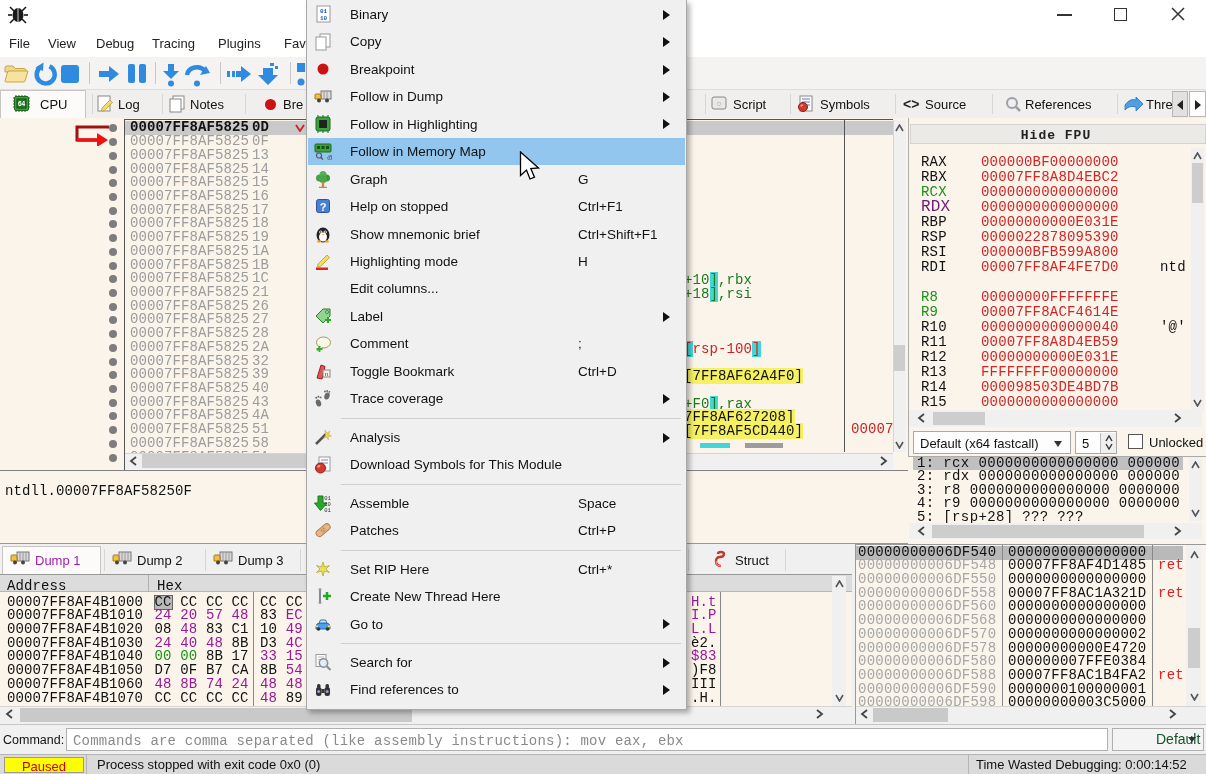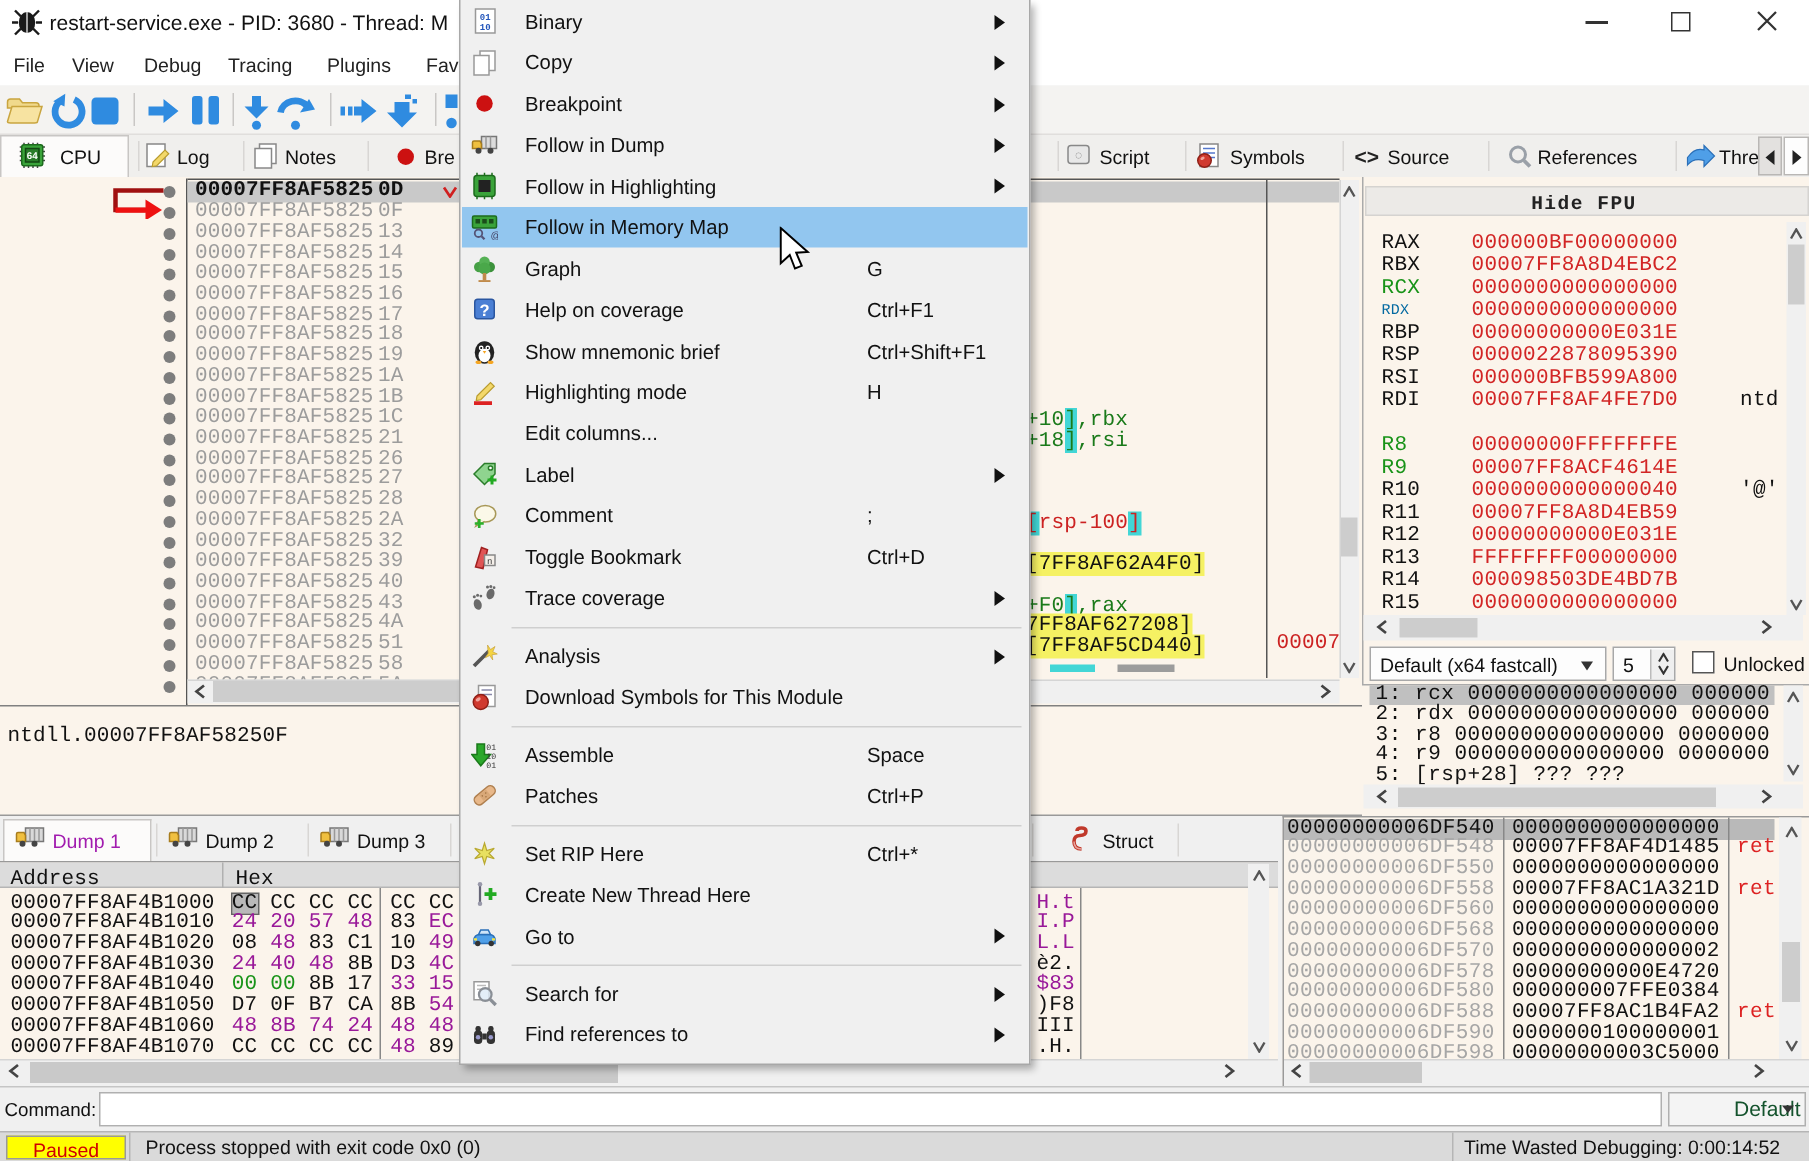--- a/index.html
+++ b/index.html
@@ -12,21 +12,20 @@
 <line x1="3" y1="2" x2="7" y2="6"></line>
         <line x1="19" y1="2" x2="15" y2="6"></line>
 <line x1="1" y1="10" x2="5" y2="10"></line>
         <line x1="21" y1="10" x2="17" y2="10"></line>
 <line x1="3" y1="18" x2="7" y2="14"></line>
         <line x1="19" y1="18" x2="15" y2="14"></line>
 </g>
 <ellipse cx="11" cy="10" rx="5.5" ry="7" fill="#1a1a1a"></ellipse>
 <line x1="11" y1="3" x2="11" y2="17" stroke="#fff" stroke-width="0.8"></line>
 </svg>
-<div class="abs" style="left:33px;top:7px;font-size:14px;color:#111">restart-service.exe - PID: 3680 - Thread: M</div>
 <div class="abs" style="left:1057px;top:14px;width:15px;height:2px;background:#333"></div>
 <div class="abs" style="left:1114px;top:8px;width:13px;height:13px;border:1.5px solid #333"></div>
 <svg class="abs" style="left:1171px;top:7px" width="14" height="14">
       <path d="M1 1 L13 13 M13 1 L1 13" stroke="#333" stroke-width="1.5"></path>
     </svg>
 <div class="abs" style="left:0;top:30px;width:1206px;height:27px;background:#fff"></div>
 <div class="abs" style="left:9px;top:36px;font-size:13px;color:#222">File</div>
 <div class="abs" style="left:48px;top:36px;font-size:13px;color:#222">View</div>
 <div class="abs" style="left:96px;top:36px;font-size:13px;color:#222">Debug</div>
 <div class="abs" style="left:152px;top:36px;font-size:13px;color:#222">Tracing</div>
@@ -237,21 +236,21 @@
 <div class="abs" style="left:908px;top:118px;width:298px;height:426px;background:#fbf4eb;border-left:1px solid #aaa"></div>
 <div class="abs" style="left:910px;top:124px;width:296px;height:20px;background:#eceae7;border:1px solid #d5d3d0">
       <div class="abs mono" style="left:0;top:3px;width:290px;text-align:center;font-size:13px;font-weight:bold;color:#222;letter-spacing:1px">Hide FPU</div>
     </div>
 <div class="abs mono" style="left:921px;top:155px;font-size:14px;line-height:15px;color:#111;letter-spacing:0.2px">RAX</div>
 <div class="abs mono" style="left:981px;top:155px;font-size:14px;line-height:15px;color:#d22525;letter-spacing:0.2px">000000BF00000000</div>
 <div class="abs mono" style="left:921px;top:170px;font-size:14px;line-height:15px;color:#111;letter-spacing:0.2px">RBX</div>
 <div class="abs mono" style="left:981px;top:170px;font-size:14px;line-height:15px;color:#d22525;letter-spacing:0.2px">00007FF8A8D4EBC2</div>
 <div class="abs mono" style="left:921px;top:185px;font-size:14px;line-height:15px;color:#189318;letter-spacing:0.2px">RCX</div>
 <div class="abs mono" style="left:981px;top:185px;font-size:14px;line-height:15px;color:#d22525;letter-spacing:0.2px">0000000000000000</div>
-<div class="abs mono" style="left:921px;top:200px;font-size:10px;line-height:15px;color:#0369a1;letter-spacing:0.2px">RDX</div>
+<div class="abs mono" style="left:921px;top:200px;font-size:16px;line-height:15px;color:#701a75;letter-spacing:0.2px">RDX</div>
 <div class="abs mono" style="left:981px;top:200px;font-size:14px;line-height:15px;color:#d22525;letter-spacing:0.2px">0000000000000000</div>
 <div class="abs mono" style="left:921px;top:215px;font-size:14px;line-height:15px;color:#111;letter-spacing:0.2px">RBP</div>
 <div class="abs mono" style="left:981px;top:215px;font-size:14px;line-height:15px;color:#d22525;letter-spacing:0.2px">00000000000E031E</div>
 <div class="abs mono" style="left:921px;top:230px;font-size:14px;line-height:15px;color:#111;letter-spacing:0.2px">RSP</div>
 <div class="abs mono" style="left:981px;top:230px;font-size:14px;line-height:15px;color:#d22525;letter-spacing:0.2px">0000022878095390</div>
 <div class="abs mono" style="left:921px;top:245px;font-size:14px;line-height:15px;color:#111;letter-spacing:0.2px">RSI</div>
 <div class="abs mono" style="left:981px;top:245px;font-size:14px;line-height:15px;color:#d22525;letter-spacing:0.2px">000000BFB599A800</div>
 <div class="abs mono" style="left:921px;top:260px;font-size:14px;line-height:15px;color:#111;letter-spacing:0.2px">RDI</div>
 <div class="abs mono" style="left:981px;top:260px;font-size:14px;line-height:15px;color:#d22525;letter-spacing:0.2px">00007FF8AF4FE7D0</div>
 <div class="abs mono" style="left:1160px;top:260px;font-size:14px;line-height:15px;color:#111;letter-spacing:0.2px">ntd</div>
@@ -498,20 +497,21 @@
 <div class="abs" style="left:873px;top:708px;width:75px;height:14px;background:#c9c9c9"></div>
 <svg class="abs" style="left:860px;top:709px" width="9" height="10">
       <path d="M7 1 L2 5 L7 9" stroke="#444" stroke-width="1.8" fill="none"></path>
     </svg>
 <svg class="abs" style="left:1168px;top:709px" width="9" height="10">
       <path d="M2 1 L7 5 L2 9" stroke="#444" stroke-width="1.8" fill="none"></path>
     </svg>
 <div class="abs" style="left:0;top:724px;width:1206px;height:30px;background:#f0f0f0;border-top:1px solid #c5c5c5"></div>
 <div class="abs" style="left:3px;top:733px;font-size:12.5px;color:#111">Command:</div>
 <div class="abs" style="left:66px;top:728px;width:1042px;height:23px;background:#fff;border:1px solid #b0b0b0"></div>
+<div class="abs mono" style="left:73px;top:733px;font-size:14px;color:#8a8a8a;letter-spacing:0.2px">Commands are comma separated (like assembly instructions): mov eax, ebx</div>
 <div class="abs" style="left:1112px;top:728px;width:92px;height:23px;background:#f4f4f4;border:1px solid #b0b0b0"></div>
 <div class="abs" style="left:1156px;top:731px;font-size:14px;color:#14532d">Default</div>
 <div class="abs" style="left:1188px;top:737px;width:0;height:0;border-top:5px solid #333;border-left:4.5px solid transparent;border-right:4.5px solid transparent"></div>
 <div class="abs" style="left:0;top:754px;width:1206px;height:20px;background:#dadada;border-top:1px solid #b5b5b5"></div>
 <div class="abs" style="left:4px;top:757px;width:80px;height:16px;background:#ffff00;border:1px solid #999">
       <div class="abs" style="left:0;top:1px;width:78px;text-align:center;color:#d00000;font-size:13px">Paused</div>
     </div>
 <div class="abs" style="left:86px;top:755px;width:1px;height:19px;background:#b5b5b5"></div>
 <div class="abs" style="left:97px;top:757px;font-size:13px;color:#111">Process stopped with exit code 0x0 (0)</div>
 <div class="abs" style="left:968px;top:755px;width:1px;height:19px;background:#b5b5b5"></div>
@@ -577,21 +577,21 @@
         <circle cx="9" cy="9" r="4" fill="#4aa84a"></circle>
         <rect x="7.8" y="12" width="2.4" height="5" fill="#c08a4a"></rect>
         <path d="M5 17.5 L13 17.5" stroke="#c08a4a" stroke-width="1.5"></path>
       </svg></div>
 <div class="abs" style="left:350px;top:171.6px;font-size:13.5px;color:#111">Graph</div>
 <div class="abs" style="left:578px;top:171.6px;font-size:13.5px;color:#111">G</div>
 <div class="abs" style="left:314px;top:197.3px;width:18px;height:18px"><svg width="18" height="18" viewBox="0 0 18 18">
         <rect x="2.5" y="2.5" width="13" height="13" rx="2" fill="#4a7fd4" stroke="#2a56a0"></rect>
         <text x="9" y="13.5" font-size="11" fill="#fff" text-anchor="middle" font-family="Liberation Sans" font-weight="bold">?</text>
       </svg></div>
-<div class="abs" style="left:350px;top:199.0px;font-size:13.5px;color:#111">Help on coverage</div>
+<div class="abs" style="left:350px;top:199.0px;font-size:13.5px;color:#111">Help on stopped</div>
 <div class="abs" style="left:578px;top:199.0px;font-size:13.5px;color:#111">Ctrl+F1</div>
 <div class="abs" style="left:314px;top:224.8px;width:18px;height:18px"><svg width="18" height="18" viewBox="0 0 18 18">
         <ellipse cx="9" cy="10" rx="6.5" ry="7.5" fill="#222"></ellipse>
         <ellipse cx="9" cy="12" rx="4" ry="4.5" fill="#fff"></ellipse>
         <circle cx="6.8" cy="7" r="1.6" fill="#fff"></circle>
         <circle cx="11.2" cy="7" r="1.6" fill="#fff"></circle>
         <circle cx="6.8" cy="7" r="0.7" fill="#000"></circle>
         <circle cx="11.2" cy="7" r="0.7" fill="#000"></circle>
         <path d="M7.8 9 L10.2 9 L9 10.8 Z" fill="#f5a623"></path>
         <ellipse cx="5" cy="16.5" rx="2" ry="1.2" fill="#f5a623"></ellipse>

